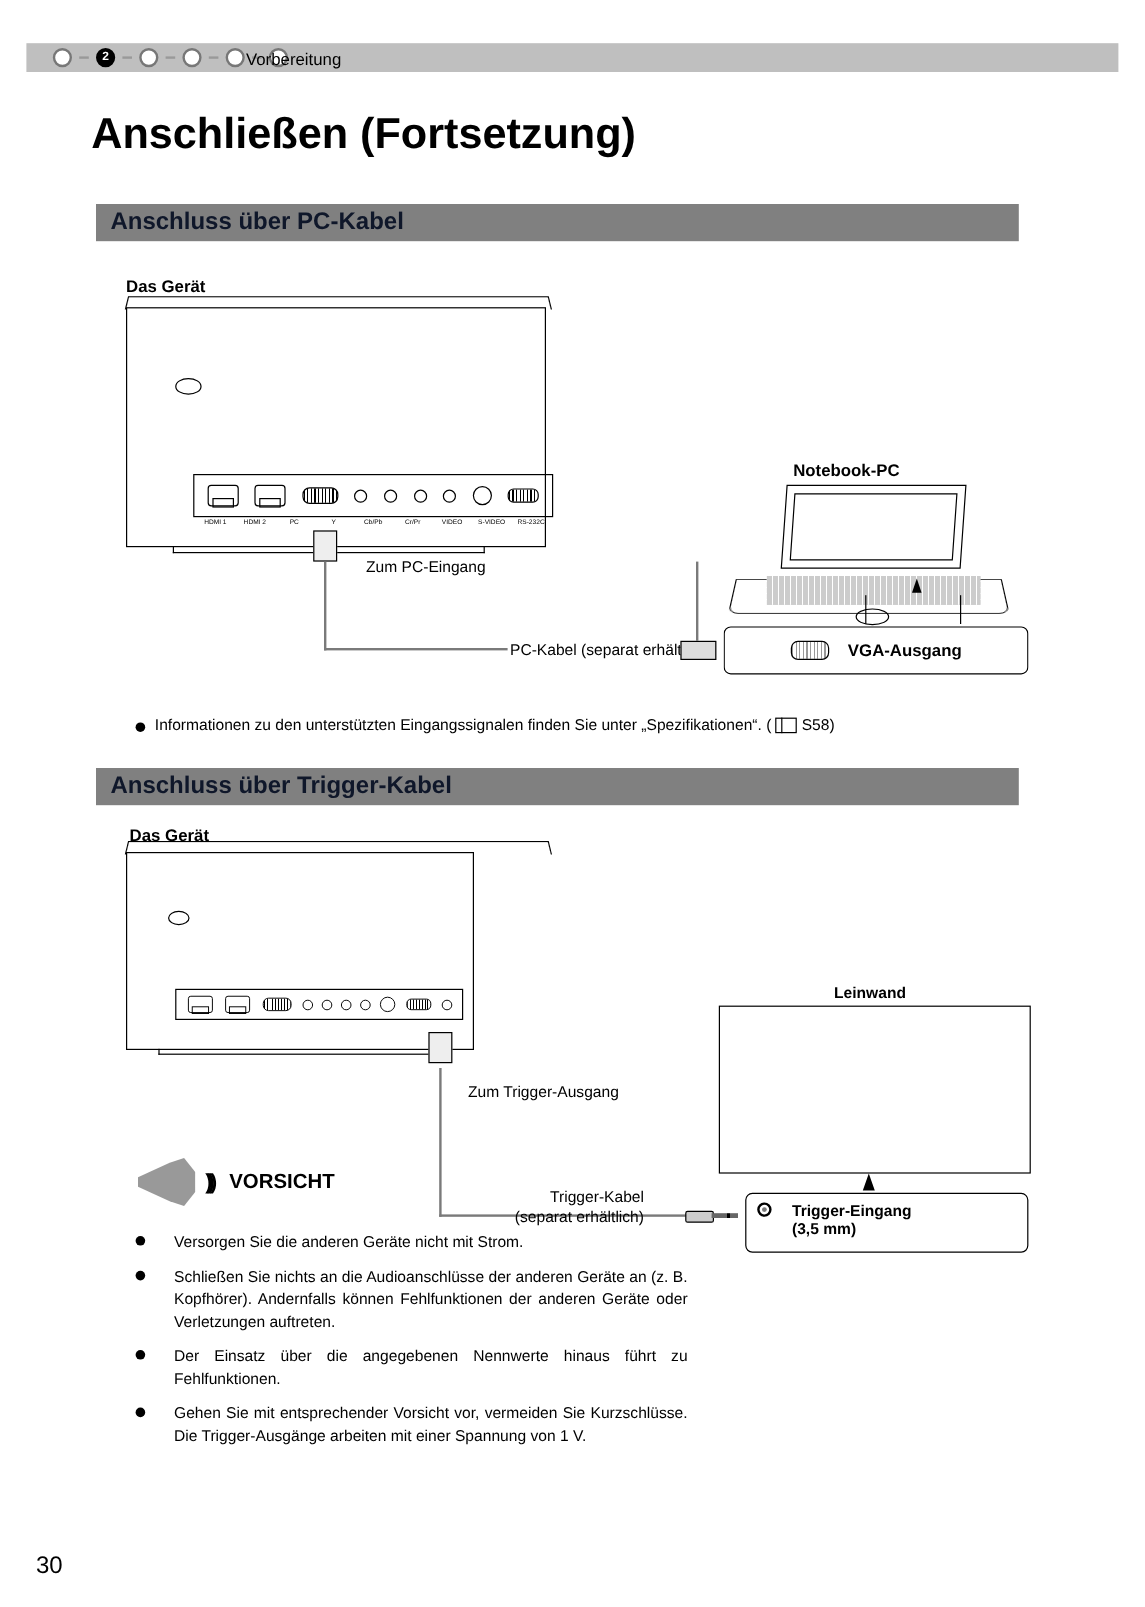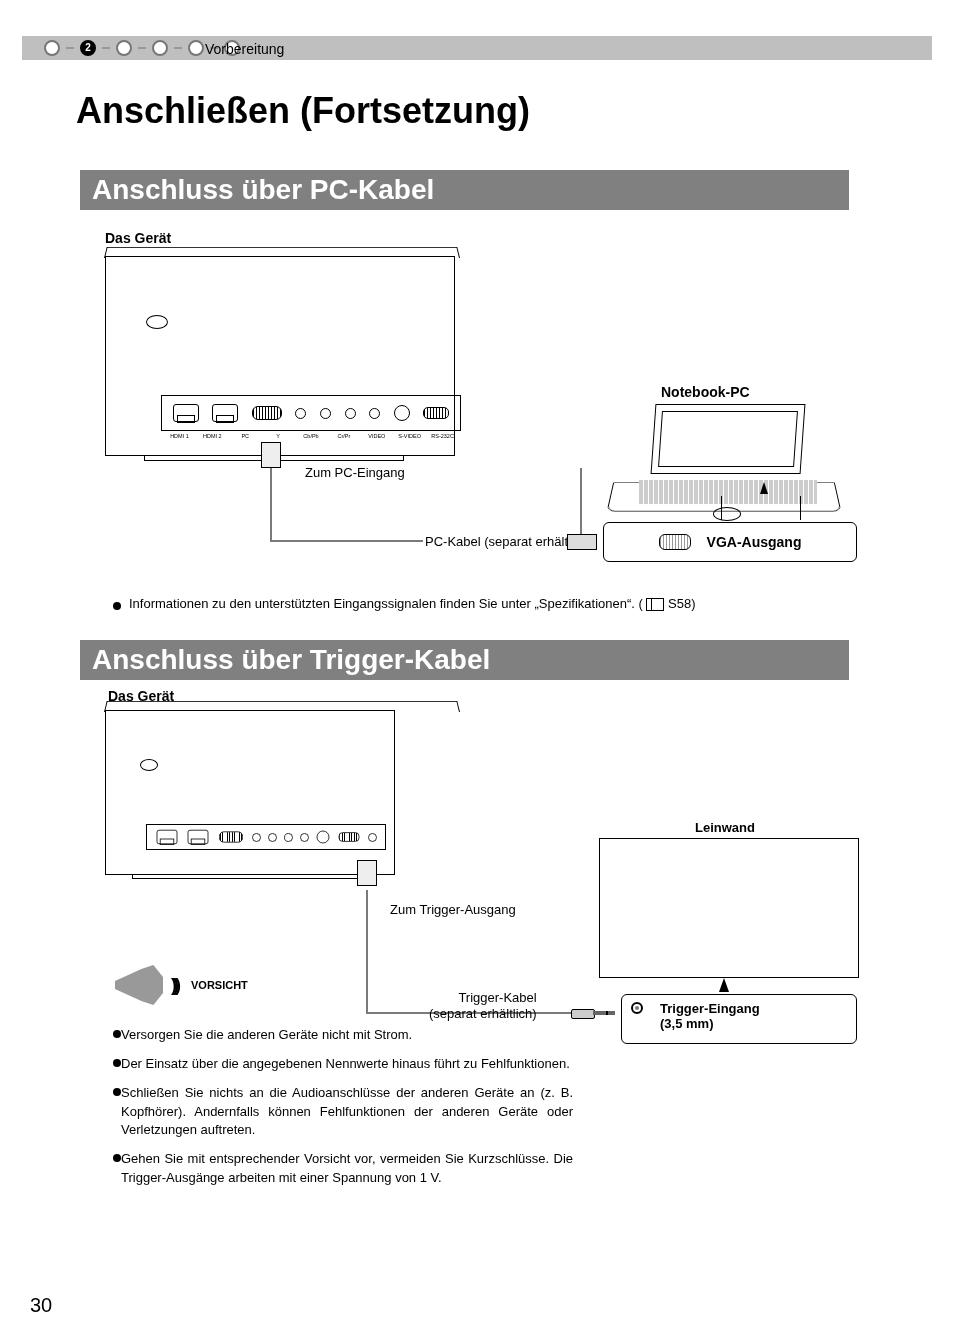--- a/index.html
+++ b/index.html
@@ -58,22 +58,22 @@
     top: 90px; left: 76px;
     font-size: 36px;
     font-weight: bold;
     font-family: "Trebuchet MS", Arial, sans-serif;
   }
 
   .subsection {
     position: absolute;
     left: 80px; right: 105px;
     background: #808080;
-    color: #ffffff;
-    font-size: 28px;
+    color: #0f172a;
+    font-size: 20px;
     font-weight: bold;
     padding: 4px 12px;
     font-family: "Trebuchet MS", Arial, sans-serif;
   }
   #sub1 { top: 170px; }
   #sub2 { top: 640px; }
 
   .device-label {
     position: absolute;
     font-size: 14px;
@@ -241,28 +241,28 @@
   .vorsicht-area { position:absolute; top:255px; left:10px; display:flex; align-items:center; gap:8px;}
   .megaphone {
     width:48px; height:40px;
     background:
       radial-gradient(circle at 40% 50%, #999 12px, transparent 12px),
       conic-gradient(#999 0deg, #999 360deg);
     clip-path: polygon(0% 40%, 55% 10%, 80% 0%, 100% 30%, 100% 70%, 80% 100%, 55% 90%, 0% 60%);
     border-radius:4px;
   }
   .sound-arcs { color:#000; font-size:18px; letter-spacing:-4px; font-weight:bold;}
-  .vorsicht-label { font-weight:bold; font-size:11px; margin-left:6px;text-align:right;}
+  .vorsicht-label { font-weight:bold; font-size:17px; margin-left:6px;text-align:right;}
 
   .caution-list {
     position:absolute; top:316px; left:8px; width:460px;
     font-size:13px;
     line-height:1.45;
   }
-  .caution-list .item { display:flex; gap:0; margin-bottom:10px; text-align:justify;}
+  .caution-list .item { display:flex; gap:24px; margin-bottom:10px; text-align:justify;}
   .pagenum { position:absolute; bottom:22px; left:30px; font-size:20px;}
 </style>
 </head>
 <body>
 
 <div class="header-bar"></div>
 <div class="stepper">
   <span class="step-dot"></span>
   <span class="step-line"></span>
   <span class="step-dot active">2</span>
@@ -386,25 +386,25 @@
     <span class="vorsicht-label">VORSICHT</span>
   </div>
 
   <div class="caution-list">
     <div class="item">
       <span class="bullet"></span>
       <span>Versorgen Sie die anderen Geräte nicht mit Strom.</span>
     </div>
     <div class="item">
       <span class="bullet"></span>
-      <span>Der Einsatz über die angegebenen Nennwerte hinaus führt zu Fehlfunktionen.</span>
+      <span>Schließen Sie nichts an die Audioanschlüsse der anderen Geräte an (z. B. Kopfhörer). Andernfalls können Fehlfunktionen der anderen Geräte oder Verletzungen auftreten.</span>
     </div>
     <div class="item">
       <span class="bullet"></span>
-      <span>Schließen Sie nichts an die Audioanschlüsse der anderen Geräte an (z. B. Kopfhörer). Andernfalls können Fehlfunktionen der anderen Geräte oder Verletzungen auftreten.</span>
+      <span>Der Einsatz über die angegebenen Nennwerte hinaus führt zu Fehlfunktionen.</span>
     </div>
     <div class="item">
       <span class="bullet"></span>
       <span>Gehen Sie mit entsprechender Vorsicht vor, vermeiden Sie Kurzschlüsse. Die Trigger-Ausgänge arbeiten mit einer Spannung von 1 V.</span>
     </div>
   </div>
 </div>
 
 <div class="pagenum">30</div>
 

